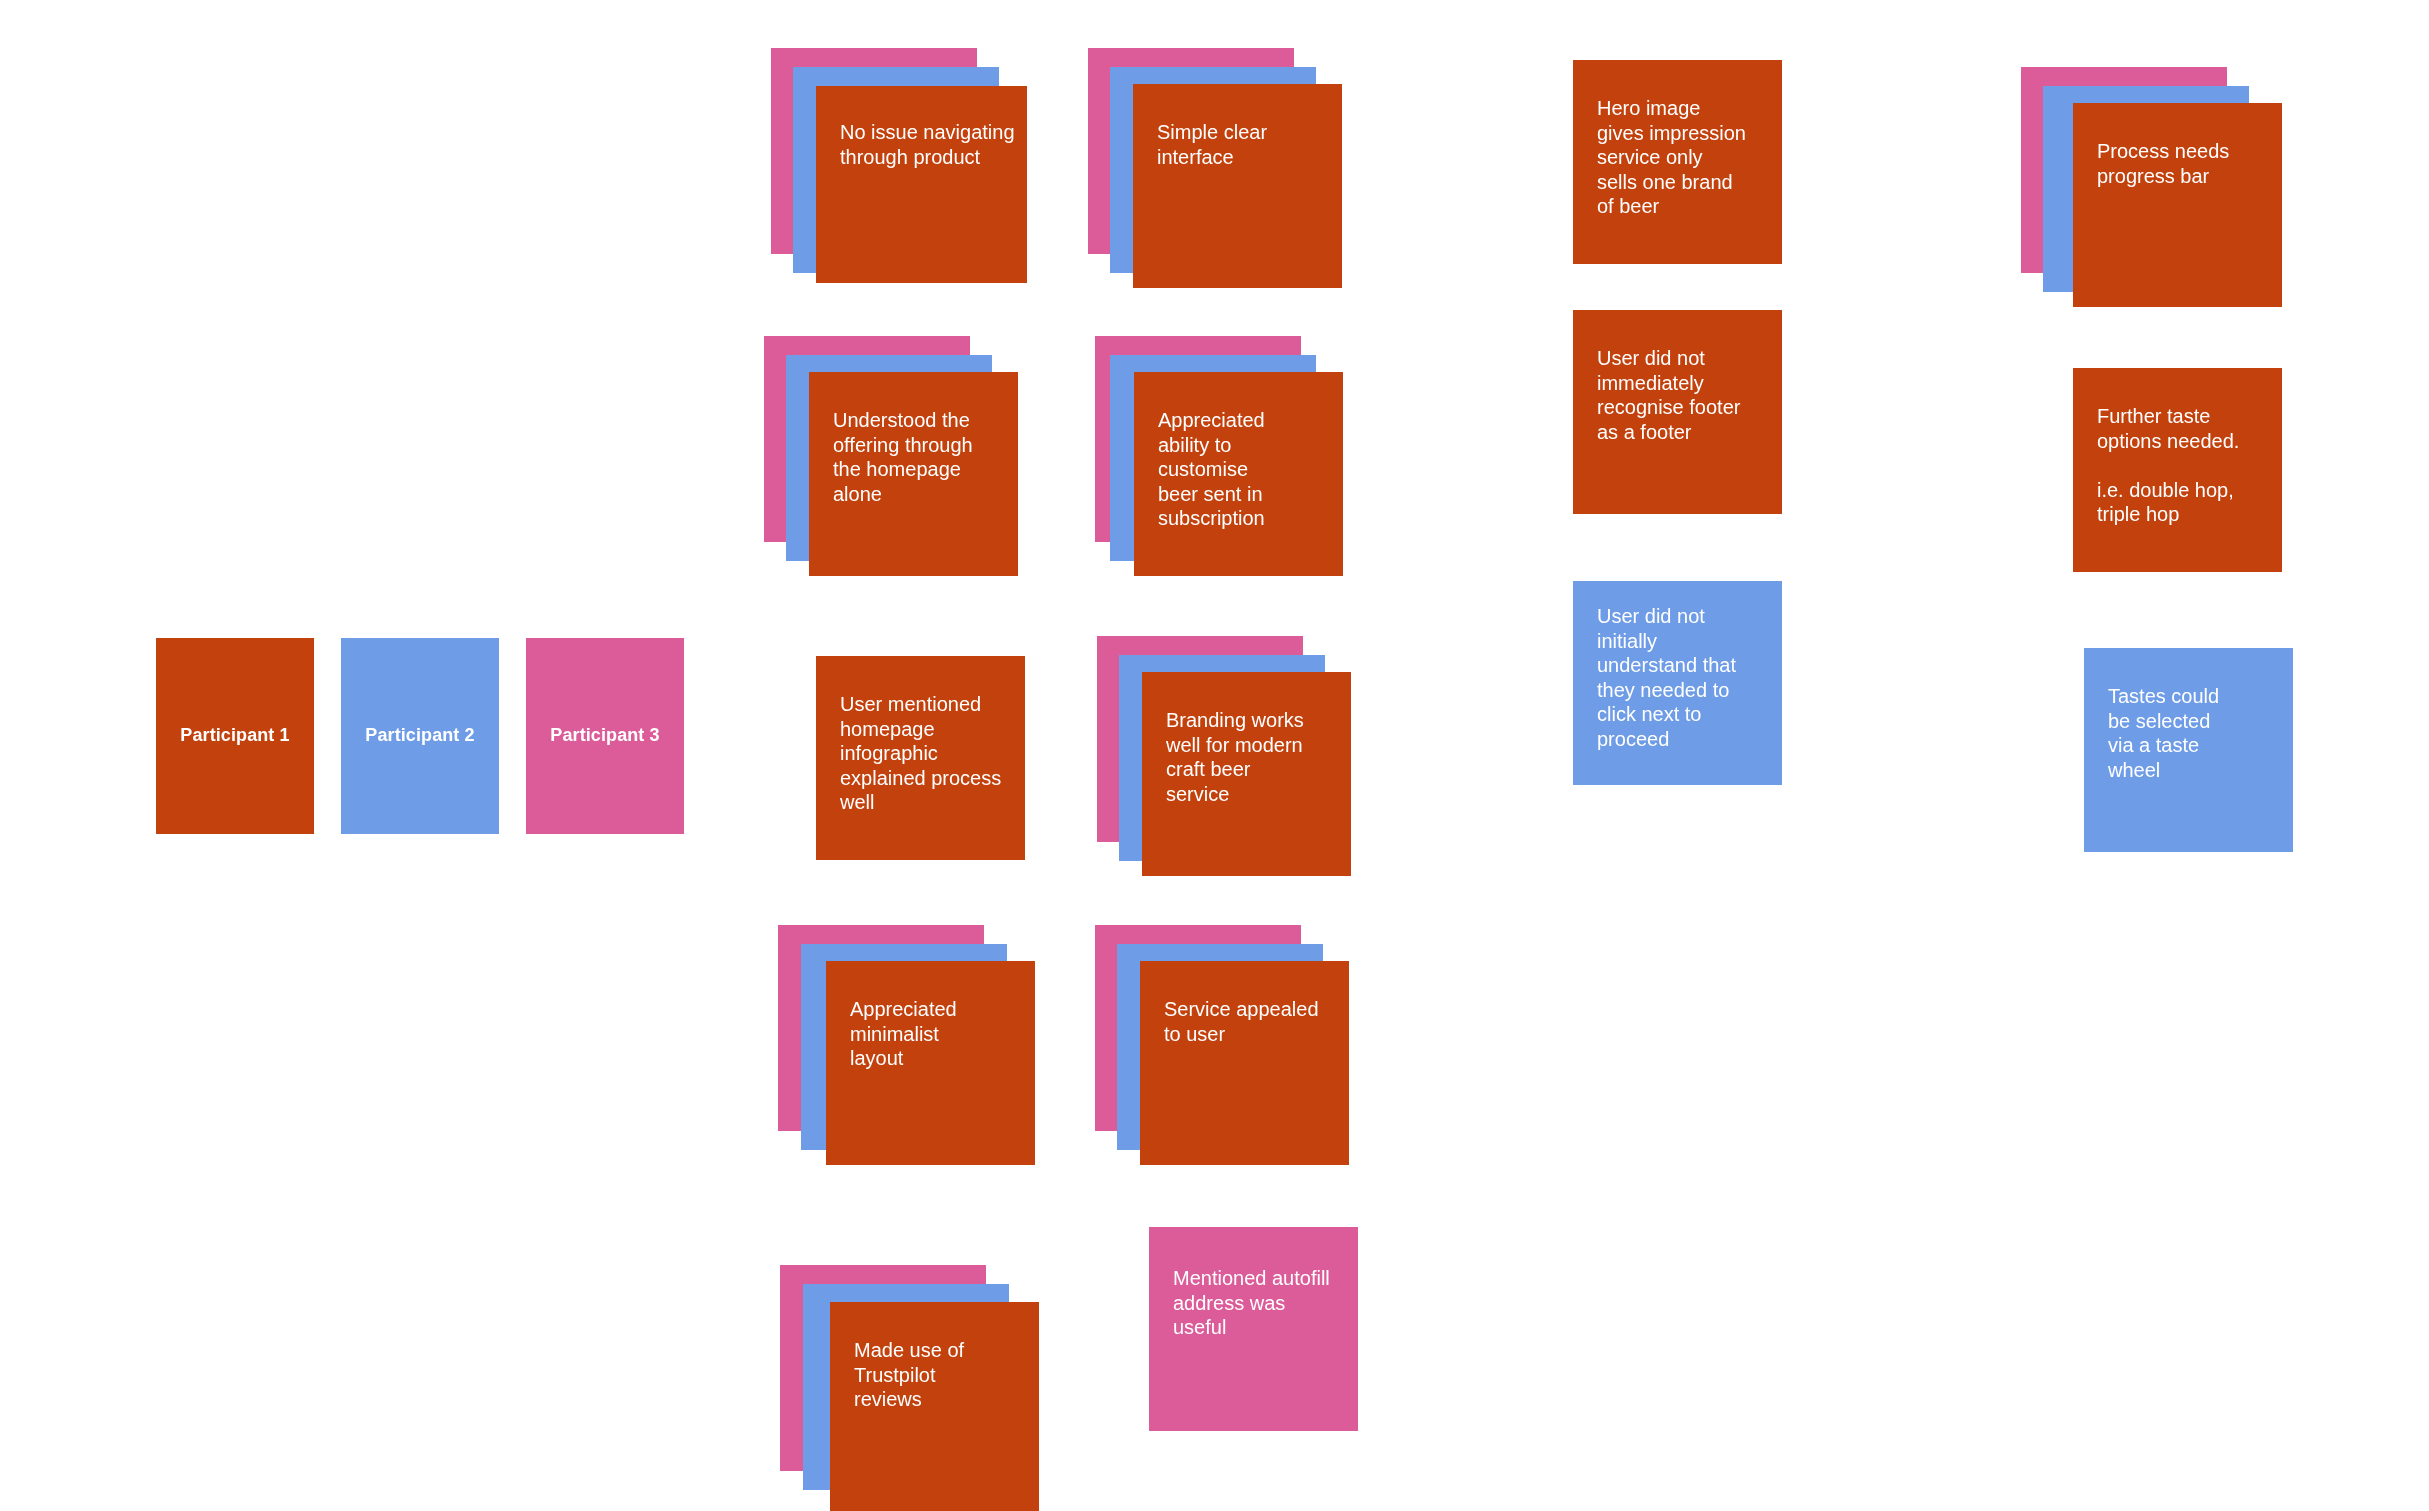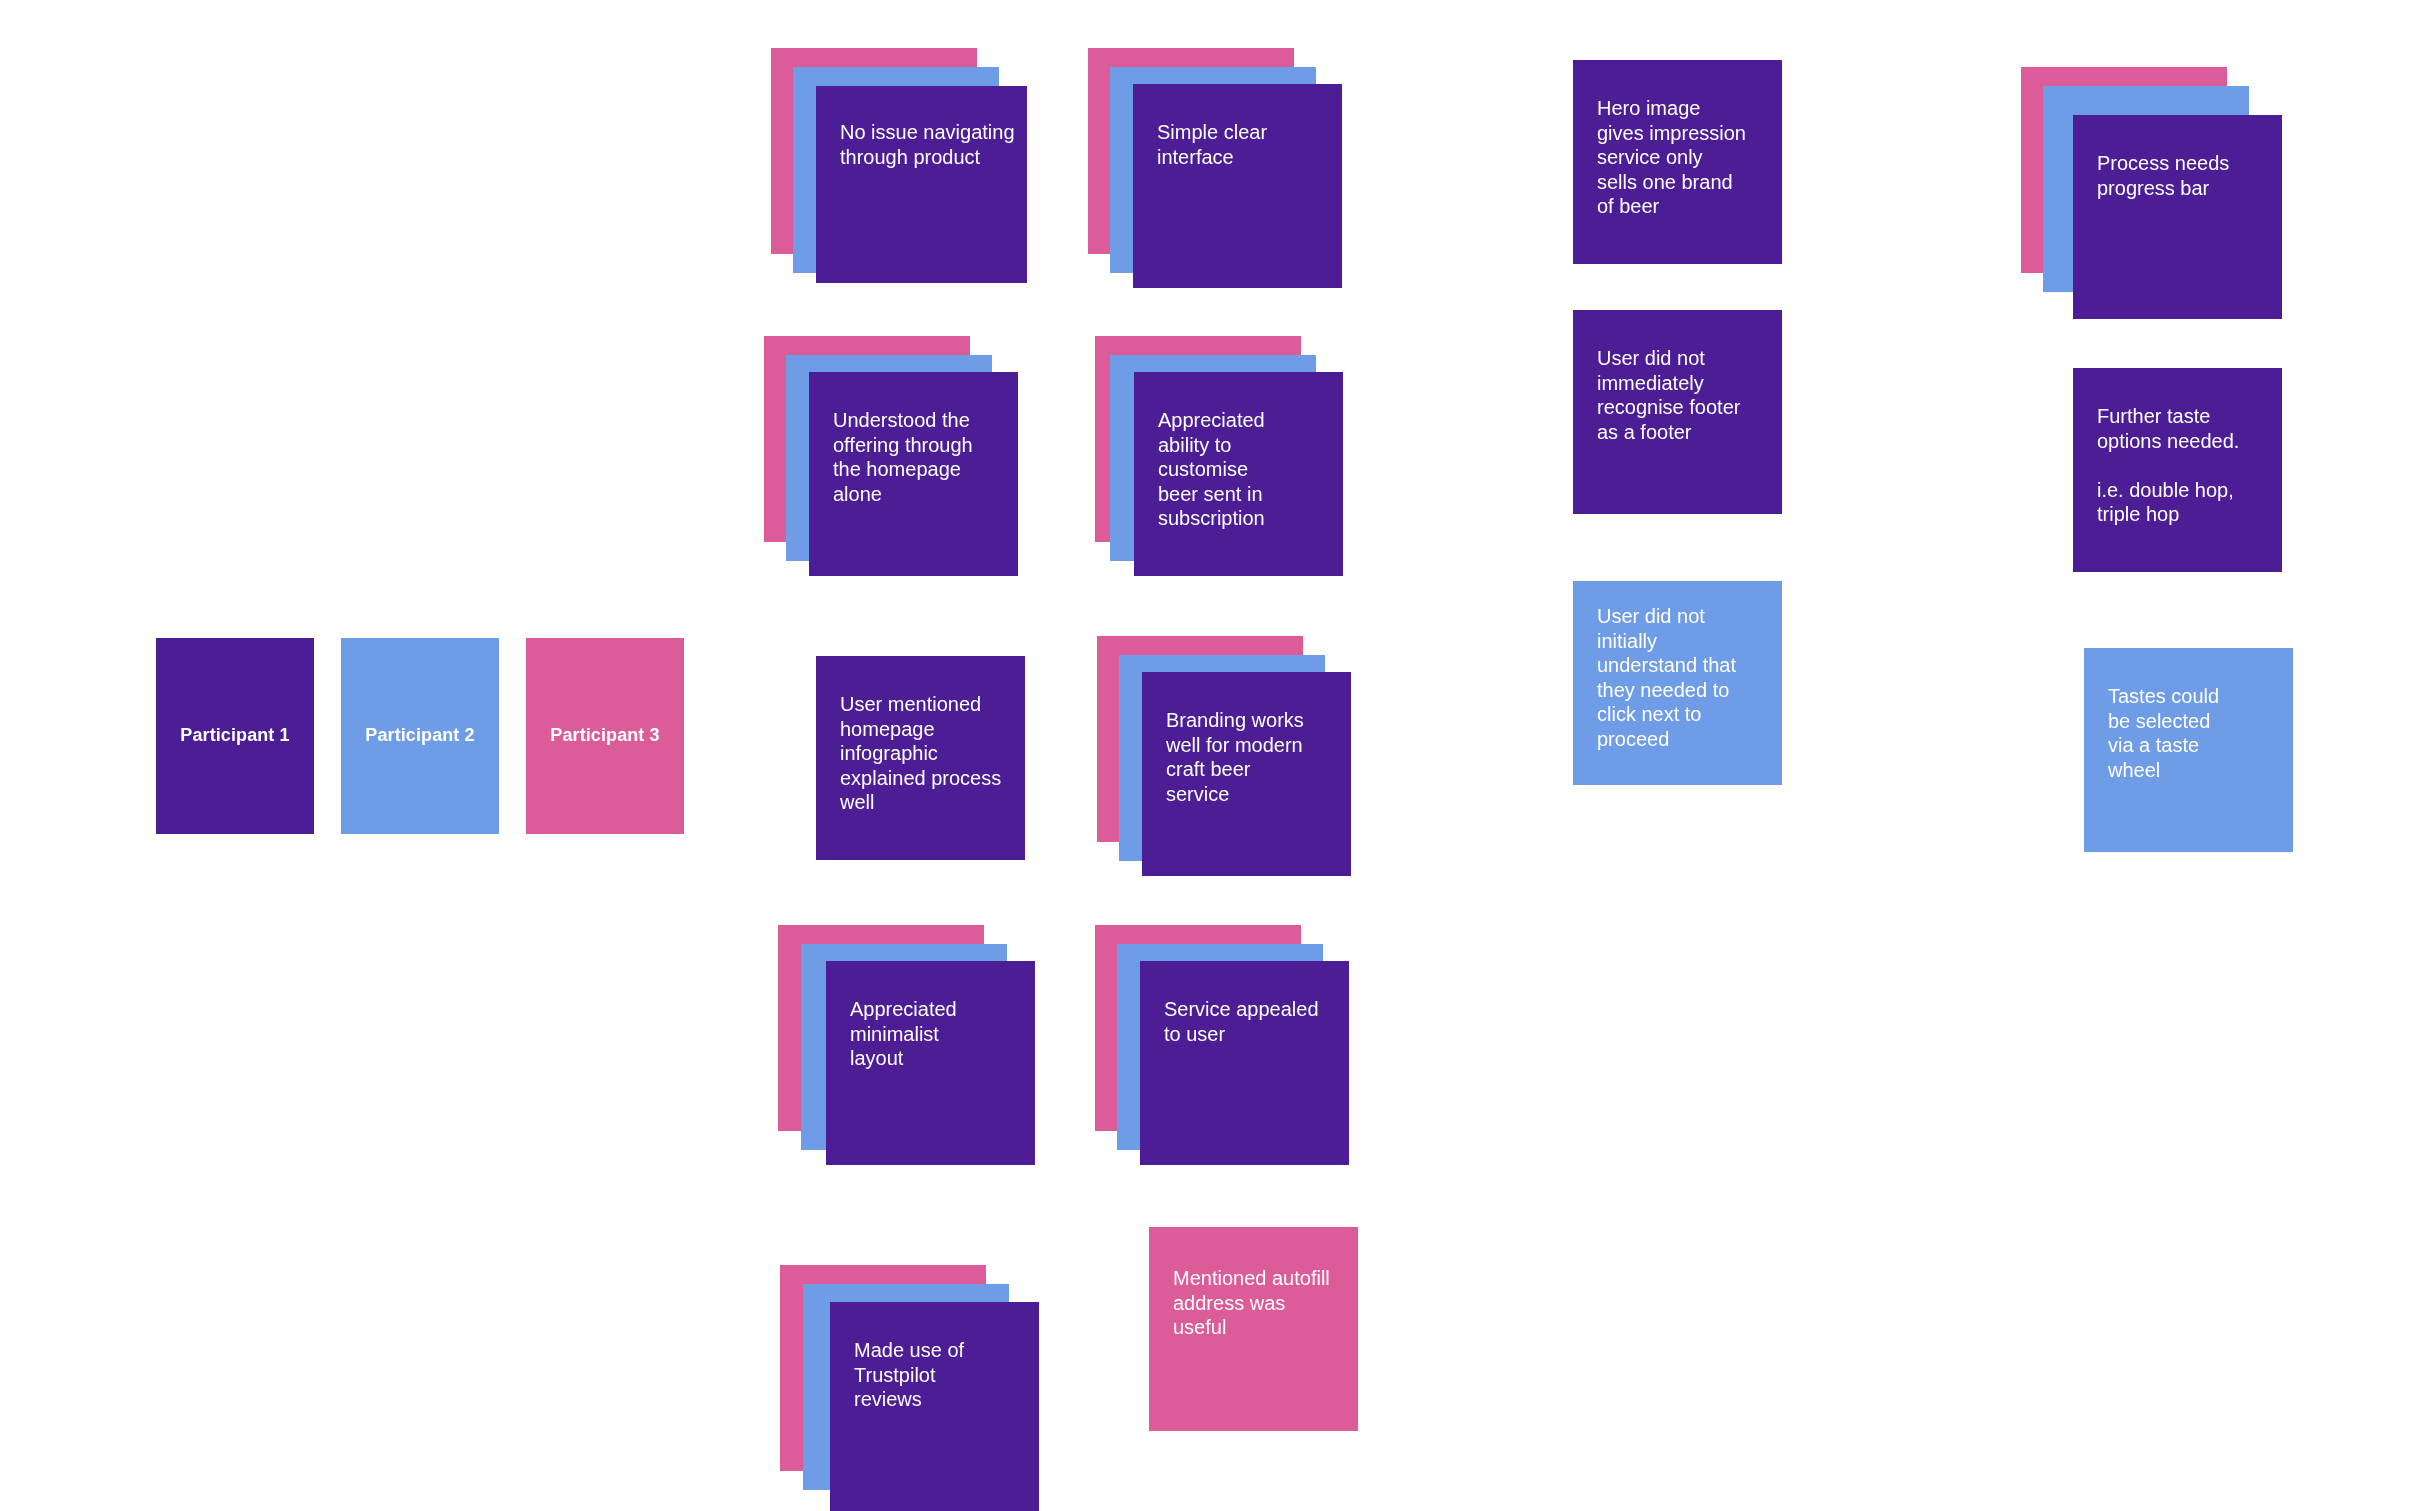--- a/index.html
+++ b/index.html
@@ -56,21 +56,21 @@
   .note-text {
     display: block;
     font-size: 20px;
     line-height: 24.5px;
     color: #ffffff;
     white-space: pre-line;
     padding: 0;
   }
 
   
-  .c-red   { background: #4c1d95; }
+  .c-red   { background: #c2410c; }
   .c-blue  { background: #6E9CE6; }
   .c-pink  { background: #DC5C9A; }
 </style>
 </head>
 <body>
 
 <div id="board">
 
   <div class="legend">
     <div class="legend-card c-red">
@@ -209,21 +209,21 @@
 understand that
 they needed to
 click next to
 proceed</span>
     </div>
   </div>
 
   <div class="stack" style="left:2021px; top:67px; width:279px; height:259px;">
     <div class="note c-pink" style="left:0px; top:0px; width:206px; height:206px;"></div>
     <div class="note c-blue" style="left:22px; top:19px; width:206px; height:206px;"></div>
-    <div class="note front c-red" style="left:52px; top:36px; width:209px; height:204px; padding:36px 0 0 24px;margin-top:12px;">
+    <div class="note front c-red" style="left:52px; top:36px; width:209px; height:204px; padding:36px 0 0 24px;">
       <span class="note-text">Process needs
 progress bar</span>
     </div>
   </div>
 
   <div class="stack" style="left:2073px; top:368px; width:216px; height:207px;">
     <div class="note front c-red" style="left:0px; top:0px; width:209px; height:204px; padding:36px 0 0 24px;">
       <span class="note-text">Further taste
 options needed.
 

